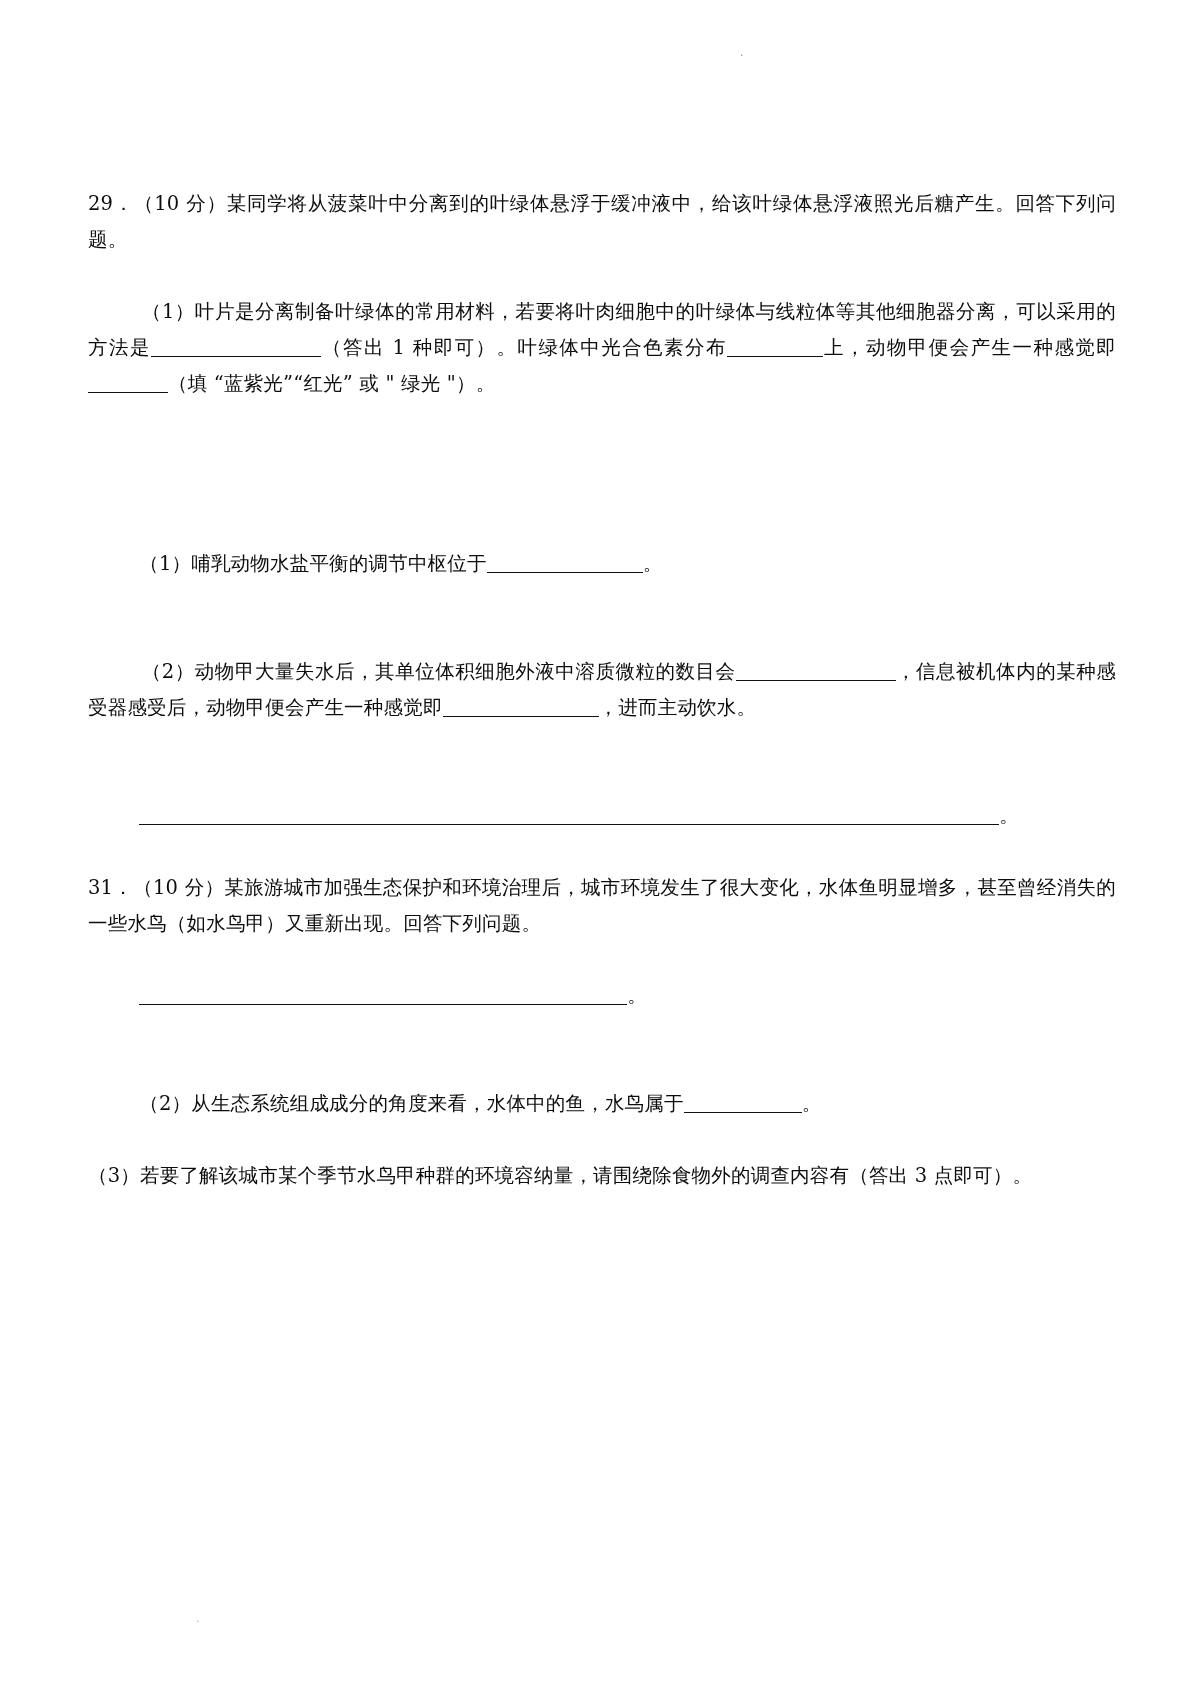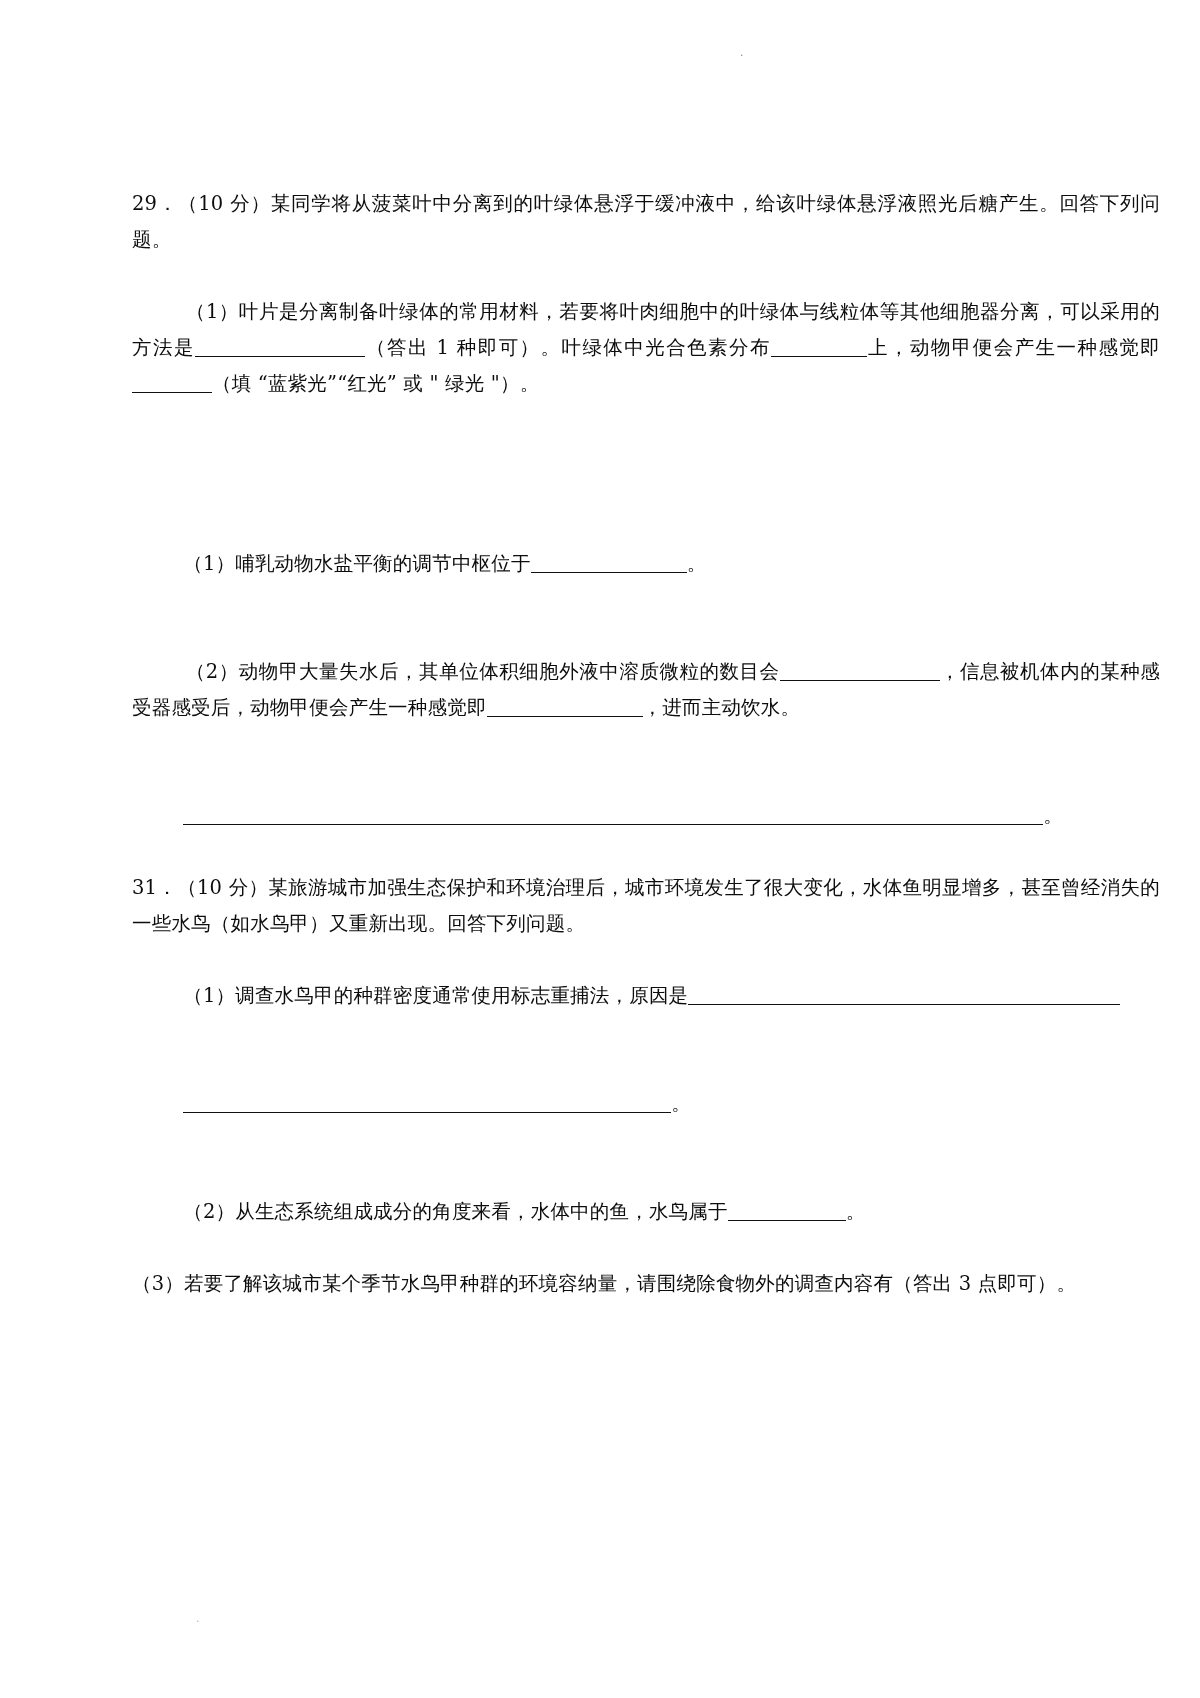--- a/index.html
+++ b/index.html
@@ -36,21 +36,20 @@
     left: 196px;
     font-size: 11px;
     color: #b4b4b4;
     letter-spacing: 1px;
   }
   .content {
     position: absolute;
     left: 88px;
     top: 186px;
     width: 1028px;
-    margin-left: 44px;
   }
   .q {
     margin-bottom: 0;
   }
   .line {
     font-size: 19.5px;
     line-height: 36px;
     letter-spacing: 0.2px;
     text-align: justify;
     white-space: pre-wrap;
@@ -98,23 +97,20 @@
 
       <div class="line">
         <span class="blank-line" style="width:860px"></span><span>。</span>
       </div>
     </div>
 
     <div class="q">
       <div class="line">31．（10 分）某旅游城市加强生态保护和环境治理后，城市环境发生了很大变化，水体鱼明显增多，甚至曾经消失的一些水鸟（如水鸟甲）又重新出现。回答下列问题。</div>
 
       <div class="line">
-        <span>（1）调查水鸟甲的种群密度通常使用标志重捕法，原因是</span><span class="blank-line" style="width:432px"></span>
-      </div>
-      <div class="line">
         <span class="blank-line" style="width:488px"></span><span>。</span>
       </div>
 
       <div class="line">
         <span>（2）从生态系统组成成分的角度来看，水体中的鱼，水鸟属于</span><span class="blank-line" style="width:118px"></span><span>。</span>
       </div>
 
       <div class="line">（3）若要了解该城市某个季节水鸟甲种群的环境容纳量，请围绕除食物外的调查内容有（答出 3 点即可）。</div>
 
     </div>

